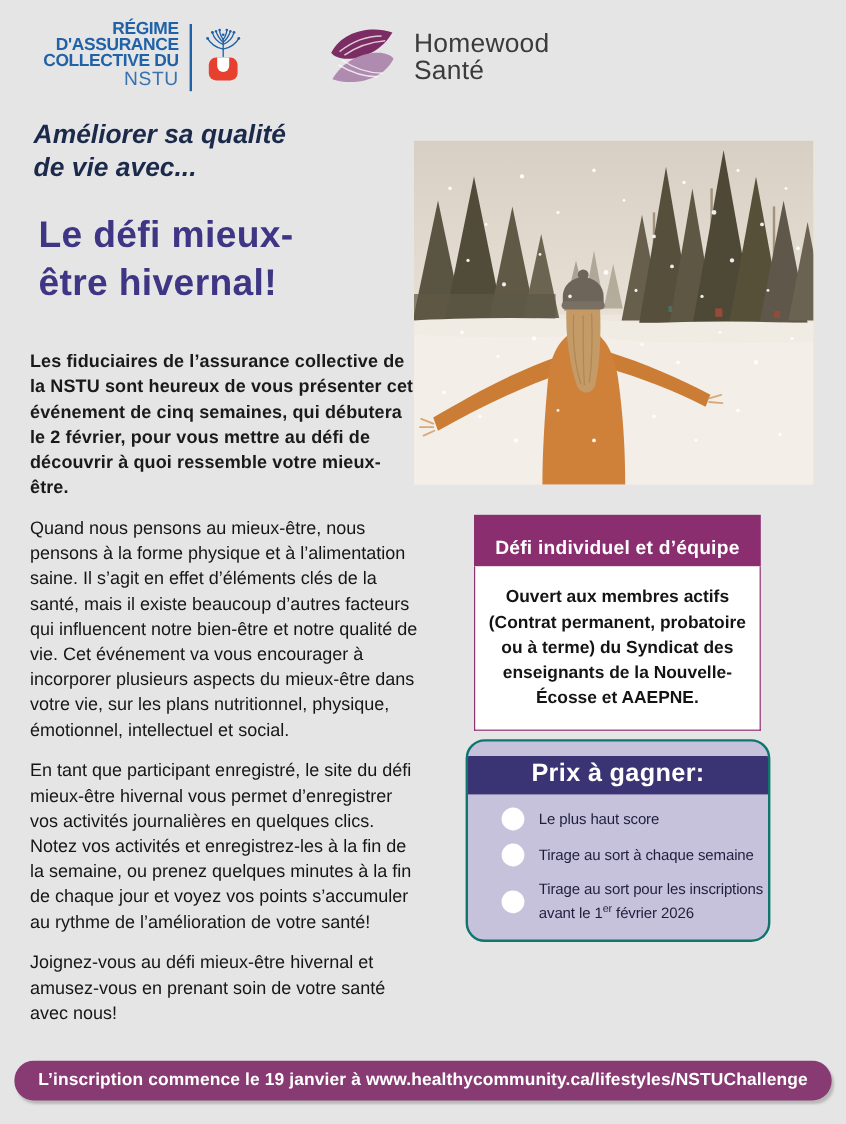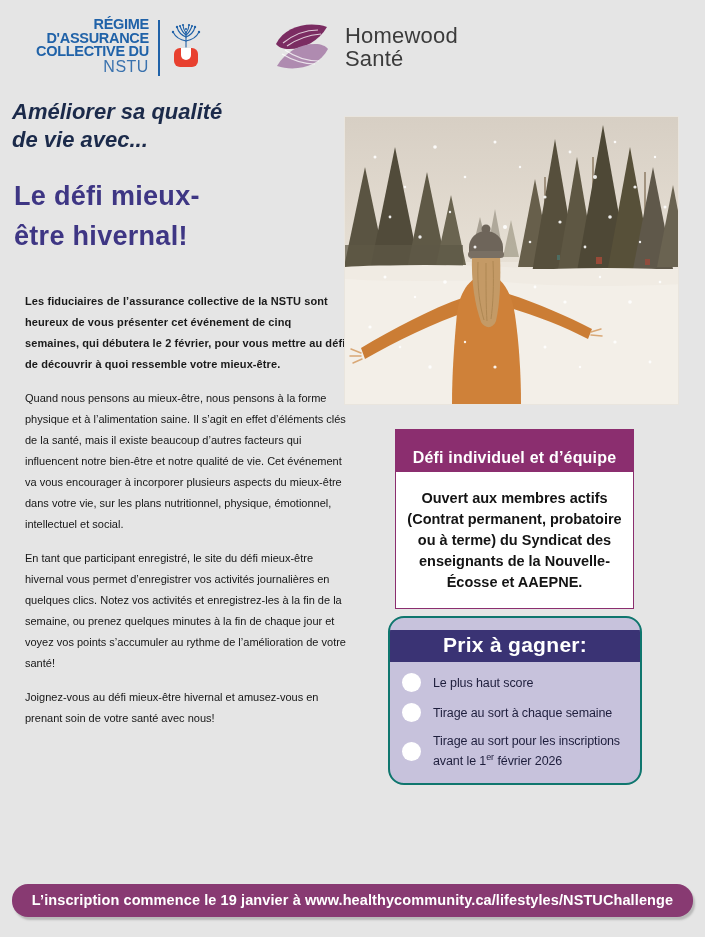--- a/index.html
+++ b/index.html
@@ -12,45 +12,45 @@
   .nstu-logo{position:absolute;left:36px;top:18px;display:flex;align-items:flex-start;}
   .nstu-text{text-align:right;color:#2062A8;font-weight:700;font-size:14.5px;line-height:13.5px;letter-spacing:-0.3px;}
   .nstu-sub{font-weight:400;font-size:16px;letter-spacing:0.5px;color:#3A72AE;line-height:15px;}
   .nstu-divider{width:2px;height:56px;background:#2062A8;margin:2px 9px 0 9px;}
   .nstu-icon{margin-top:4px;}
 
   .homewood-logo{position:absolute;left:273px;top:24px;display:flex;align-items:center;}
   .hw-text{margin-left:14px;color:#3B3B3B;font-size:22px;line-height:23px;letter-spacing:0.2px;}
 
   
-  .kicker{position:absolute;left:12px;top:98px;font-style:italic;font-weight:600;
+  .kicker{position:absolute;left:28px;top:98px;font-style:italic;font-weight:600;
     font-size:22px;line-height:28px;color:#1B2A4A;}
-  .title{position:absolute;left:14px;top:176px;margin:0;font-size:27px;font-weight:800;
+  .title{position:absolute;left:32px;top:176px;margin:0;font-size:31px;font-weight:800;
     color:#3E3684;line-height:40px;letter-spacing:0.3px;}
   .body-col{position:absolute;left:25px;top:291px;width:323px;}
-  .body-col p{margin:0 0 13px 0;font-size:11px;line-height:21px;color:#161616;}
+  .body-col p{margin:0 0 13px 0;font-size:15px;line-height:21px;color:#161616;}
   .body-col p.lead{font-weight:700;color:#1A1A1A;letter-spacing:0.1px;line-height:21px;}
 
   
   .photo{position:absolute;left:345px;top:117px;width:333px;height:287px;outline:1px solid #E9E5DE;}
   .photo svg{display:block;}
 
   
   .challenge{position:absolute;left:395px;top:429px;width:239px;}
   .challenge-banner{background:#8B2E6F;color:#fff;font-weight:700;font-size:16px;
     text-align:center;padding:20px 0 5px;letter-spacing:0.2px;}
   .challenge-body{border:1.5px solid #8B2E6F;border-top:none;background:#fff;text-align:center;
     font-weight:700;font-size:14.5px;line-height:21px;color:#141414;padding:16px 8px 15px;}
 
   
   .prizes{position:absolute;left:388px;top:616px;width:254px;background:#C7C2DC;
     border:2px solid #0f766e;border-radius:16px;overflow:hidden;box-sizing:border-box;}
   .prizes-head{margin-top:12px;background:#3A3374;color:#fff;font-weight:800;font-size:21px;
     text-align:center;padding:3px 0 5px;letter-spacing:0.3px;}
-  .prizes-list{padding:11px 6px 14px 12px;}
+  .prizes-list{padding:11px 6px 14px 28px;}
   .prize-item{display:flex;align-items:center;margin-bottom:11px;color:#1E1E3C;
     font-size:12.5px;line-height:16px;letter-spacing:-0.1px;}
   .prize-item:last-child{margin-bottom:0;}
   .bullet{width:19px;height:19px;border-radius:50%;background:#fff;flex:none;margin-right:12px;}
   .nowrap{white-space:nowrap;}
   .prize-sup{vertical-align:super;font-size:9px;}
 
   
   .footer-pill{position:absolute;left:12px;top:884px;width:681px;height:33px;background:#883A72;
     border-radius:16px;color:#fff;font-weight:700;font-size:14.5px;line-height:33px;

